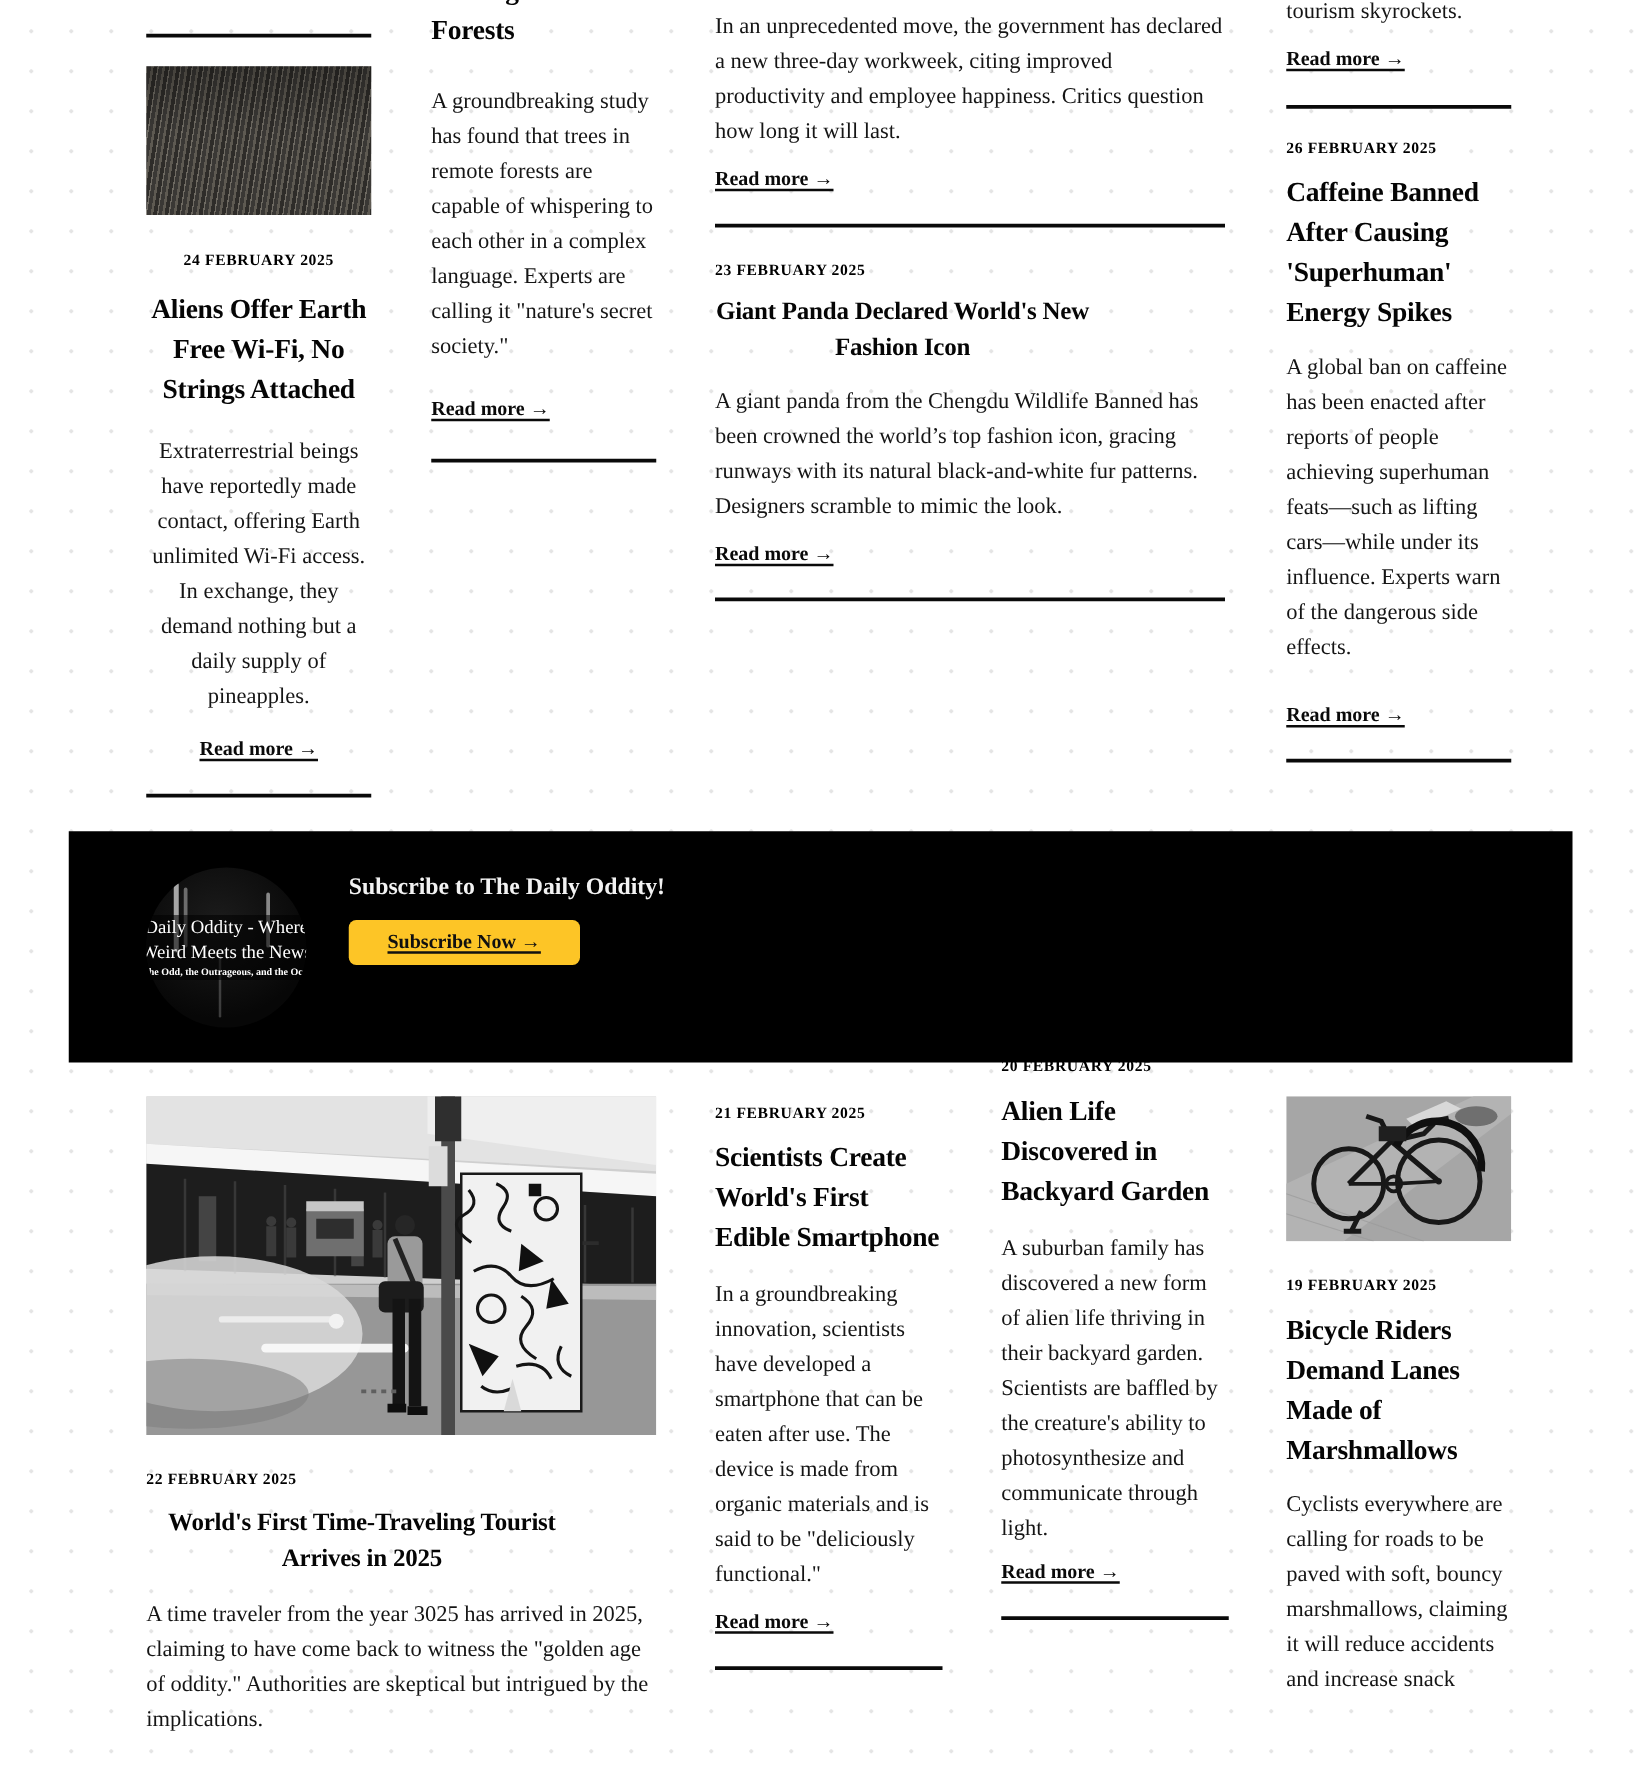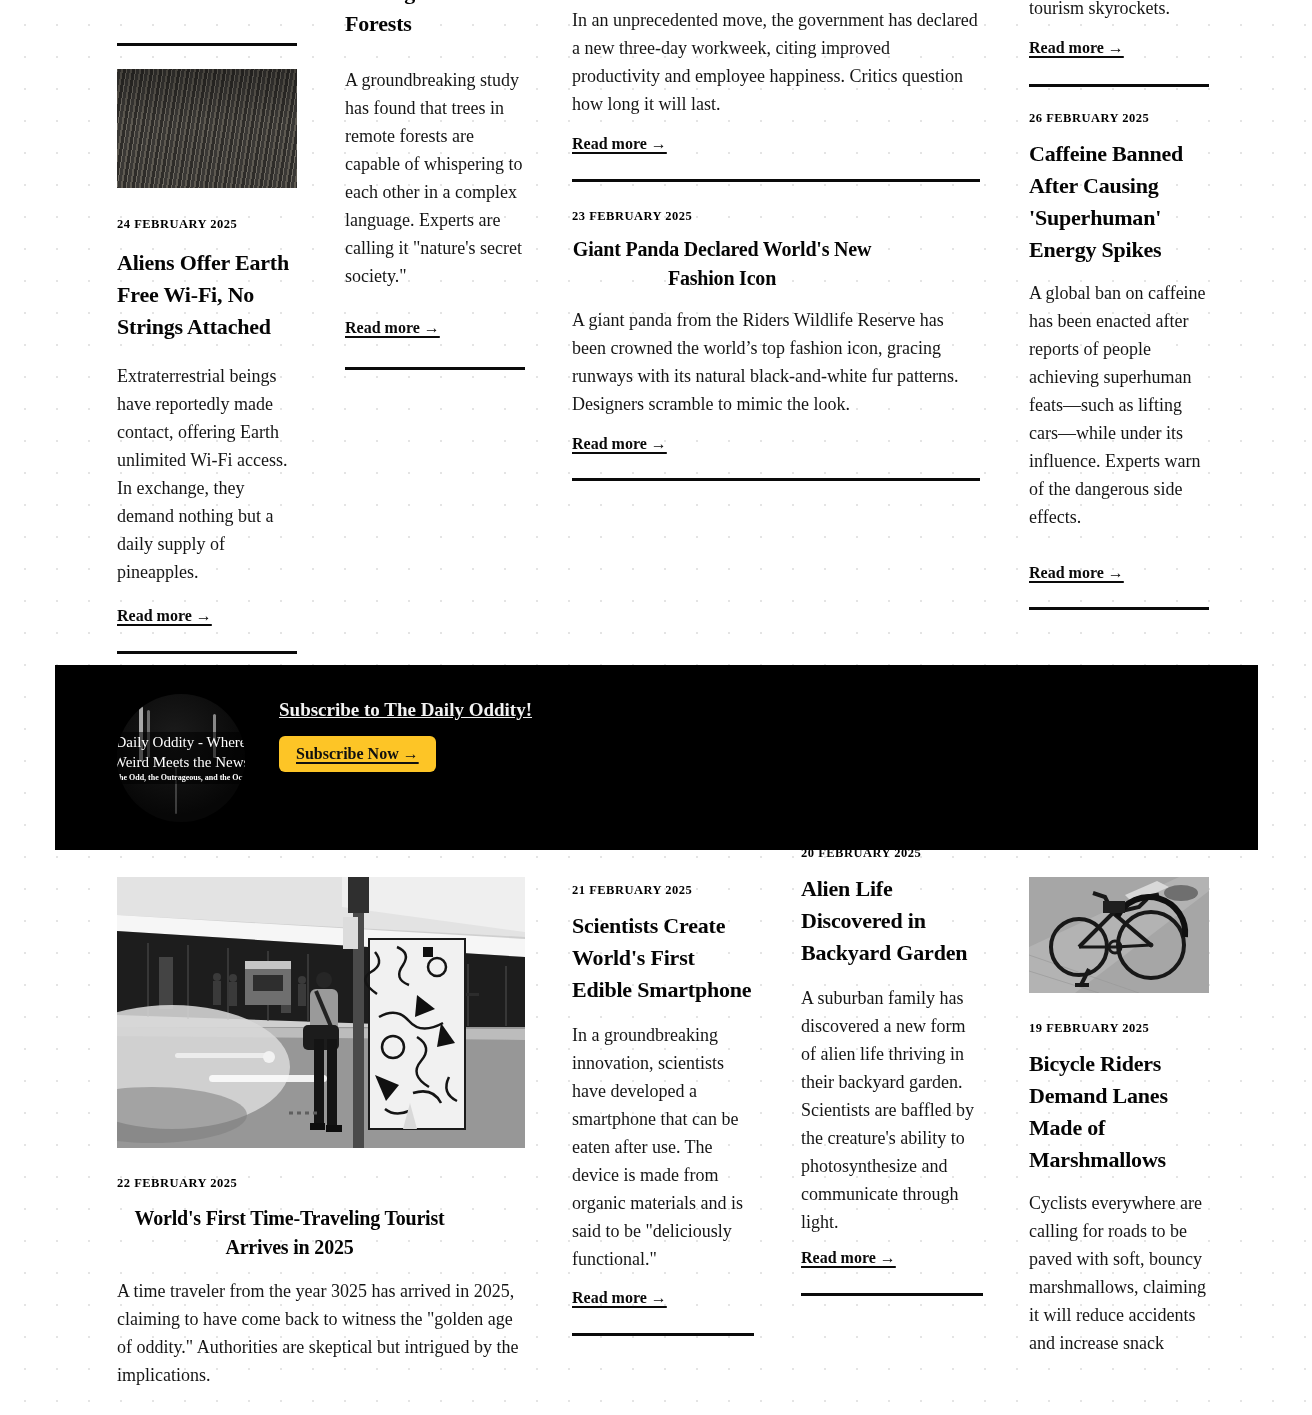--- a/index.html
+++ b/index.html
@@ -4,21 +4,21 @@
 <style>
   html,body{margin:0;padding:0;background:#ffffff;}
   .page{
     position:relative;width:1312px;height:1415px;overflow:hidden;
     background-color:#ffffff;
     background-image:radial-gradient(#e4e4e4 1.4px, transparent 1.5px);
     background-size:32px 32px;background-position:9px 9px;
     font-family:"Liberation Serif", serif;color:#0d0d0d;
   }
   .col{position:absolute;}
-  .t1{left:117px;top:16px;width:180px;}
+  .t1{left:117px;top:0;width:180px;text-align:center;}
   .t2{left:345px;top:-24px;width:180px;}
   .t3{left:572px;top:6px;width:408px;}
   .t4{left:1029px;top:-6px;width:180px;}
   .b1{left:117px;top:877px;width:408px;}
   .b2{left:572px;top:877px;width:182px;}
   .b3{left:801px;top:840px;width:182px;}
   .b4{left:1029px;top:877px;width:180px;}
 
   .sep{border:none;border-top:3px solid #0a0a0a;margin:0;}
   .date{font-size:12.5px;font-weight:bold;letter-spacing:0.5px;color:#000;}
@@ -41,26 +41,26 @@
   .logo{
     position:absolute;left:62px;top:29px;width:128px;height:128px;border-radius:50%;
     background:radial-gradient(circle at 45% 35%, #1c1c1c 0%, #070707 70%);
     overflow:hidden;display:flex;flex-direction:column;justify-content:center;align-items:center;
   }
   .logo .streak{position:absolute;background:#d9d9d9;opacity:.75;border-radius:2px;}
   .logo-line{position:relative;background:rgba(0,0,0,.55);color:#fff;padding:0 3px;white-space:nowrap;}
   .logo-l1,.logo-l2{font-size:15px;line-height:20px;}
   .logo-l3{font-size:8px;line-height:12px;font-weight:bold;}
   .banner-text{position:absolute;left:224px;top:34px;width:950px;color:#f2f2f2;}
-  .banner-h{font-size:19px;font-weight:bold;text-decoration:underline;}
+  .banner-h{font-size:19px;font-weight:bold;}
   .banner-p{font-size:17.5px;margin-top:29px;}
   .subscribe-btn{
     display:inline-block;margin-top:15px;background:#fdc526;color:#101010;
     font-size:16px;font-weight:bold;text-decoration:underline;text-decoration-thickness:2px;
-    text-underline-offset:3px;padding:9px 17px;border-radius:6px;border:none;cursor:pointer;
+    text-underline-offset:3px;padding:9px 31px;border-radius:6px;border:none;cursor:pointer;
     font-family:"Liberation Serif", serif;
   }
 
   
   .t1 .sep-top{margin-top:27px;}
   .t1 .date{margin-top:29px;}
   .t1 .title{margin-top:15px;}
   .t1 .body-txt{margin-top:19px;}
   .t1 .more{margin-top:21px;}
   .t1 .sep-bot{margin-top:26px;}
@@ -120,21 +120,21 @@
     <a class="more">Read more →</a>
     <hr class="sep sep-bot">
   </section>
 
   <section class="col t3">
     <p class="body-txt" style="margin:0 0 0 0;">In an unprecedented move, the government has declared a new three-day workweek, citing improved productivity and employee happiness. Critics question how long it will last.</p>
     <a class="more">Read more →</a>
     <hr class="sep sep-mid">
     <div class="date">23 FEBRUARY 2025</div>
     <h2 class="title-lg" style="margin-bottom:0;">Giant Panda Declared World's New Fashion Icon</h2>
-    <p class="body-txt" style="margin-bottom:0;">A giant panda from the Riders Wildlife Reserve has been crowned the world’s top fashion icon, gracing runways with its natural black-and-white fur patterns. Designers scramble to mimic the look.</p>
+    <p class="body-txt" style="margin-bottom:0;">A giant panda from the Chengdu Wildlife Banned has been crowned the world’s top fashion icon, gracing runways with its natural black-and-white fur patterns. Designers scramble to mimic the look.</p>
     <a class="more">Read more →</a>
     <hr class="sep sep-bot">
   </section>
 
   <section class="col t4">
     <p class="body-txt" style="margin:0;">tourism skyrockets.</p>
     <a class="more">Read more →</a>
     <hr class="sep sep-mid">
     <div class="date">26 FEBRUARY 2025</div>
     <h2 class="title" style="margin-bottom:12px;">Caffeine Banned After Causing 'Superhuman' Energy Spikes</h2>

